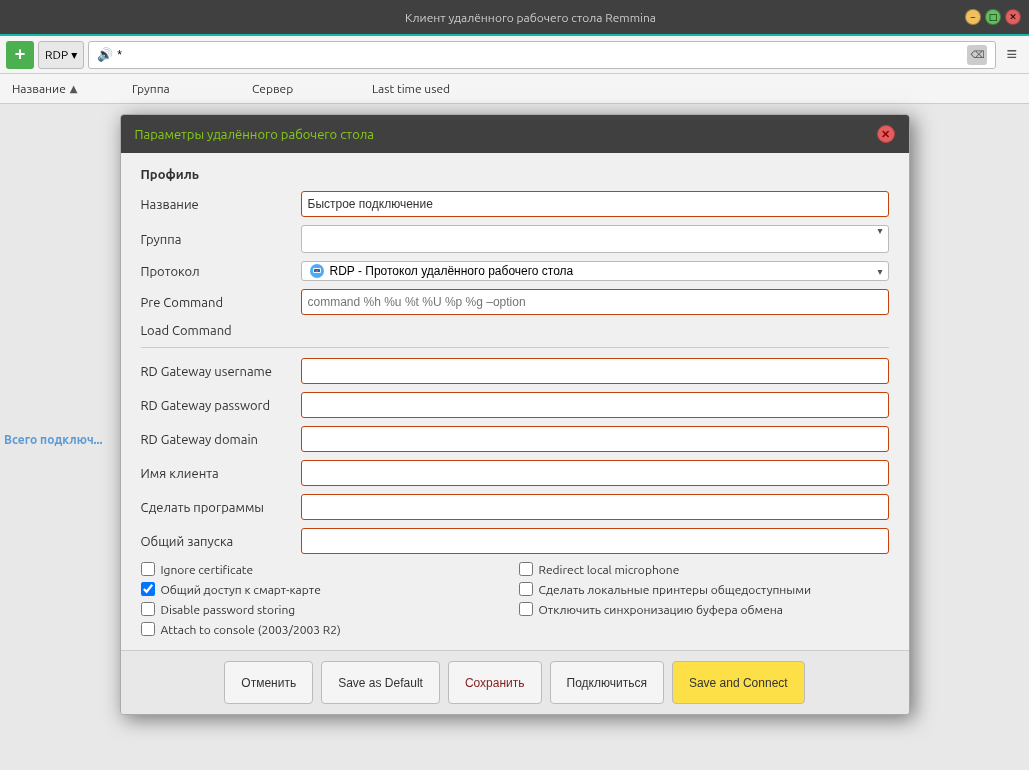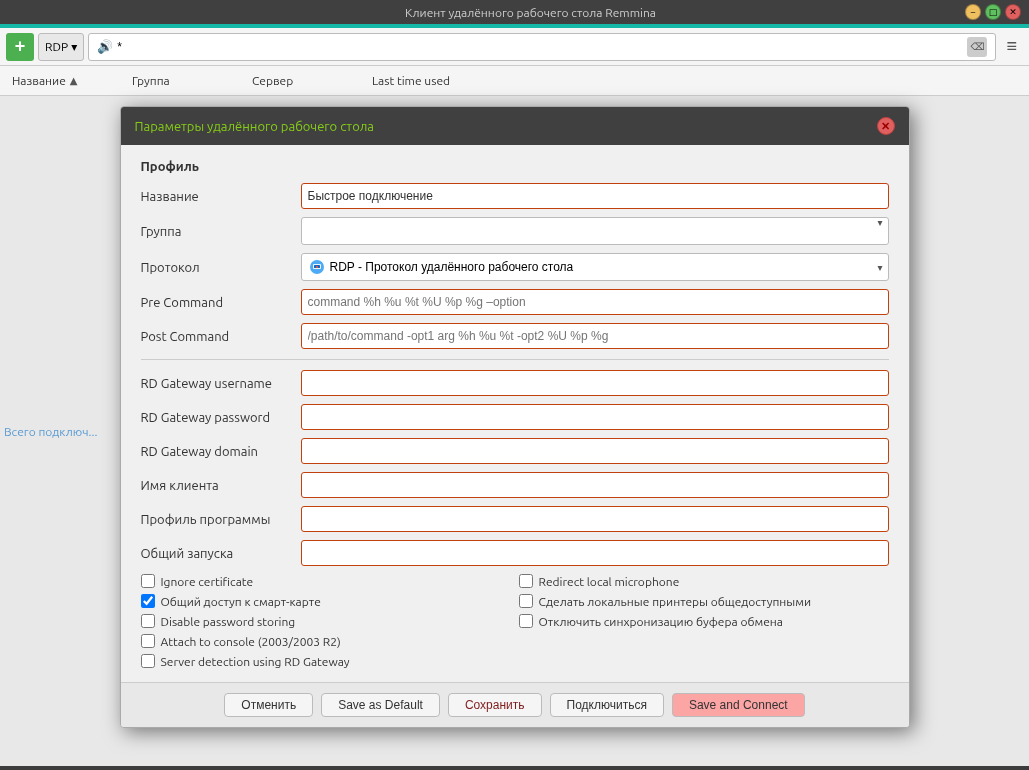--- a/index.html
+++ b/index.html
@@ -9,26 +9,26 @@
       background: #3c3c3c;
       width: 1029px;
       height: 770px;
       overflow: hidden;
       position: relative;
     }
 
     
     .title-bar {
       background: #404040;
-      height: 28px;
+      height: 36px;
       display: flex;
       align-items: center;
       justify-content: center;
       position: relative;
-      border-bottom: 4px solid #14b8a6;
+      border-bottom: 2px solid #14b8a6;
       padding-left: 32px;
     }
     .title-bar-text {
       color: #ccc;
       font-size: 12px;
     }
     .window-controls {
       position: absolute;
       right: 8px;
       top: 50%;
@@ -157,20 +157,21 @@
     .sidebar-label {
       position: absolute;
       left: 0;
       top: 50%;
       transform: translateY(-50%);
       color: #5b9bd5;
       font-size: 12px;
       writing-mode: horizontal-tb;
       padding: 8px 4px;
       cursor: pointer;
+      font-weight: bold;
     }
 
     
     .dialog-overlay {
       position: absolute;
       top: 0; left: 0; right: 0; bottom: 0;
       display: flex;
       align-items: flex-start;
       justify-content: center;
       padding-top: 10px;
@@ -285,21 +286,21 @@
     }
     .protocol-icon {
       position: absolute;
       left: 8px;
       width: 16px;
       height: 16px;
       z-index: 1;
     }
     .protocol-select {
       flex: 1;
-      height: 28px;
+      height: 20px;
       border: 1px solid #bbb;
       border-radius: 3px;
       background: white;
       padding: 2px 6px 2px 28px;
       font-size: 12px;
       appearance: none;
       cursor: pointer;
     }
 
     
@@ -337,35 +338,35 @@
     
     .dialog-footer {
       background: #e8e8e8;
       border-top: 1px solid #ccc;
       padding: 10px 16px;
       display: flex;
       justify-content: center;
       gap: 8px;
     }
     .footer-btn {
-      height: 24px;
+      height: 43px;
       padding: 0 16px;
       border: 1px solid #bbb;
       border-radius: 4px;
       background: #f5f5f5;
       font-size: 12px;
       cursor: pointer;
       color: #333;
     }
     .footer-btn.disabled {
       color: #7f1d1d;
       cursor: default;
     }
     .footer-btn.primary {
-      background: #fca5a5;
+      background: #fde047;
     }
 
     
     .rdp-icon {
       display: inline-block;
       width: 16px;
       height: 16px;
     }
   </style>
 </head>
@@ -455,22 +456,21 @@
             <span class="select-arrow" style="right:6px;position:absolute;">▾</span>
           </div>
         </div>
 
         <div class="form-row">
           <div class="form-label">Pre Command</div>
           <input type="text" class="form-control placeholder" placeholder="command %h %u %t %U %p %g –option" style="">
         </div>
 
         <div class="form-row">
-          <div class="form-label">Post Command</div>
-          <input type="text" class="form-control placeholder" placeholder="/path/to/command -opt1 arg %h %u %t -opt2 %U %p %g" style="">
+          <div class="form-label">Load Command</div>
         </div>
 
         <div class="form-separator"></div>
 
         <div class="form-row">
           <div class="form-label">RD Gateway username</div>
           <input type="text" class="form-control" style="">
         </div>
 
         <div class="form-row">
@@ -482,21 +482,21 @@
           <div class="form-label">RD Gateway domain</div>
           <input type="text" class="form-control" style="">
         </div>
 
         <div class="form-row">
           <div class="form-label">Имя клиента</div>
           <input type="text" class="form-control" style="">
         </div>
 
         <div class="form-row">
-          <div class="form-label">Профиль программы</div>
+          <div class="form-label">Сделать программы</div>
           <input type="text" class="form-control" style="">
         </div>
 
         <div class="form-row">
           <div class="form-label">Общий запуска</div>
           <input type="text" class="form-control" style="">
         </div>
 
 
         <div class="checkbox-section">
@@ -509,24 +509,20 @@
               <input type="checkbox" id="smart_card" checked="" style="">
               <label for="smart_card">Общий доступ к смарт-карте</label>
             </div>
             <div class="checkbox-row">
               <input type="checkbox" id="disable_pwd" style="">
               <label for="disable_pwd">Disable password storing</label>
             </div>
             <div class="checkbox-row">
               <input type="checkbox" id="attach_console" style="">
               <label for="attach_console">Attach to console (2003/2003 R2)</label>
-            </div>
-            <div class="checkbox-row">
-              <input type="checkbox" id="server_detect" style="">
-              <label for="server_detect">Server detection using RD Gateway</label>
             </div>
           </div>
           <div class="checkbox-col">
             <div class="checkbox-row">
               <input type="checkbox" id="redirect_mic" style="">
               <label for="redirect_mic">Redirect local microphone</label>
             </div>
             <div class="checkbox-row">
               <input type="checkbox" id="local_printers" style="">
               <label for="local_printers">Сделать локальные принтеры общедоступными</label>

